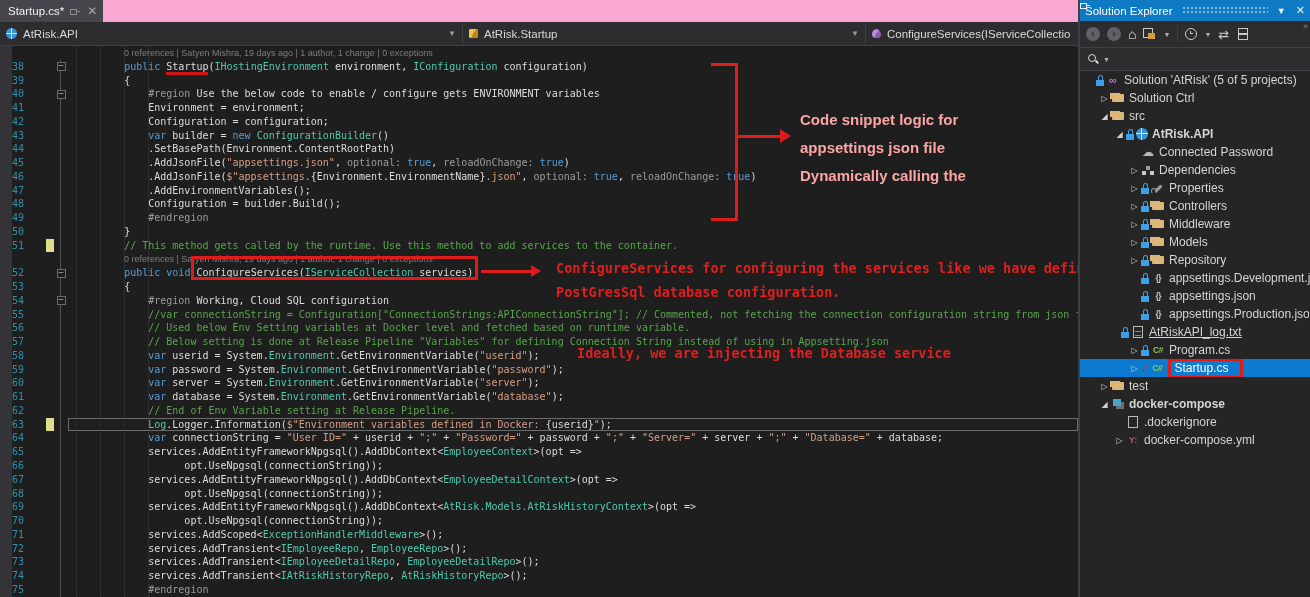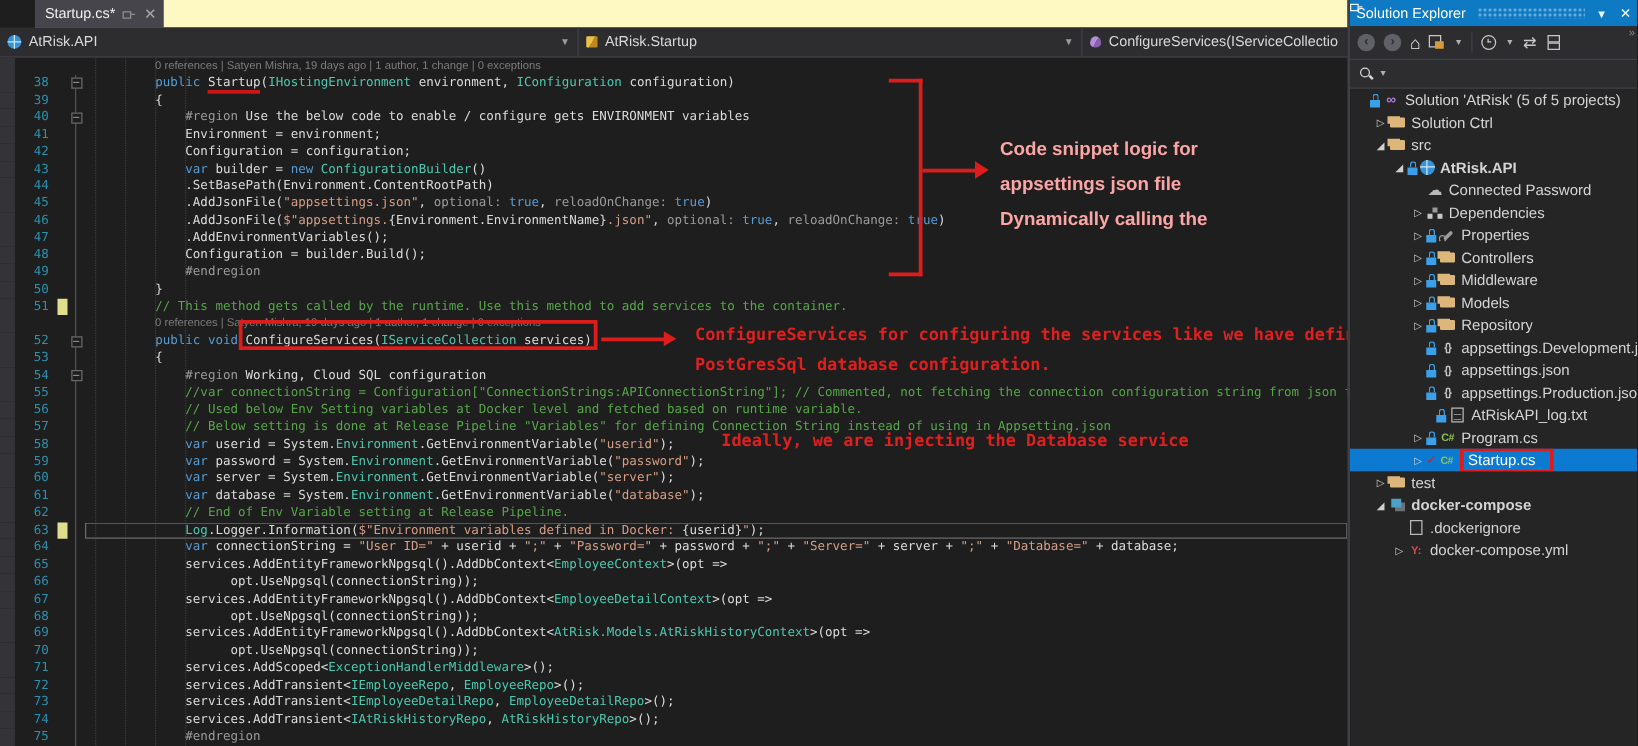--- a/index.html
+++ b/index.html
@@ -1,20 +1,20 @@
 <!DOCTYPE html>
 <html><head>
 <meta charset="utf-8">
 <style>
   html,body{margin:0;padding:0;background:#1e1e1e;}
   #root{position:relative;width:1310px;height:597px;overflow:hidden;background:#1e1e1e;
         font-family:"Liberation Sans","DejaVu Sans",sans-serif;-webkit-font-smoothing:antialiased;}
   
   #editor{position:absolute;left:0;top:0;width:1078px;height:597px;}
-  #tabbar{position:absolute;left:0;top:0;width:100%;height:22px;background:#fef9c3;margin-left:28px;}
+  #tabbar{position:absolute;left:0;top:0;width:100%;height:22px;background:#f9a8d4;}
   .tab{position:absolute;left:0;top:0;height:22px;background:#45454b;color:#f2f2f2;font-size:11.5px;
        display:flex;align-items:center;padding:0 6px 0 8px;gap:6px;}
   .tab .pinico{position:relative;width:11px;height:10px;opacity:.75;}
   .pinico::before{content:"";position:absolute;left:0;top:3px;width:5px;height:4px;border:1px solid #a8a8a8;}
   .pinico::after{content:"";position:absolute;left:7px;top:5px;width:3px;height:1px;background:#a8a8a8;}
   .tab .closeico{color:#a8a8a8;font-size:12px;line-height:10px;}
   #crumbs{position:absolute;left:0;top:22px;width:100%;height:24px;background:#2d2d30;display:flex;
           border-bottom:1px solid #3f3f46;box-sizing:border-box;}
   .crumb{display:flex;align-items:center;gap:6px;padding:0 6px;border-right:1px solid #3f3f46;
          color:#d8d8d8;font-size:11.5px;overflow:hidden;white-space:nowrap;box-sizing:border-box;}
@@ -24,21 +24,21 @@
   .ico-globe::after{content:"";position:absolute;left:5px;top:0;bottom:0;width:1px;background:#cfe6f5;}
   .ico-class{width:9px;height:9px;background:linear-gradient(120deg,#ecc14a 50%,#bd8a1e 50%);border-radius:1px;flex:0 0 auto;}
   .ico-method{width:9px;height:9px;background:linear-gradient(120deg,#b48ed8 50%,#8a5fb0 50%);border-radius:50% 50% 50% 50%/60% 60% 40% 40%;flex:0 0 auto;}
   #codearea{position:absolute;left:0;top:46px;width:100%;height:551px;overflow:hidden;}
   .guide{position:absolute;top:0;bottom:0;width:0;border-left:1px dotted #3c3c3c;}
   #foldline{position:absolute;left:60px;top:14px;bottom:0;width:1px;background:#525252;}
   #rows{position:relative;width:100%;height:100%;}
   .crow{position:relative;height:13.775px;display:flex;align-items:stretch;overflow:visible;
         font-family:"DejaVu Sans Mono",monospace;font-size:10px;line-height:13.775px;white-space:pre;}
   .g-strip{flex:0 0 12px;background:#333338;}
-  .g-ln{flex:0 0 34px;color:#2b91af;text-align:right;padding-right:7px;box-sizing:border-box;}
+  .g-ln{flex:0 0 34px;color:#2b91af;text-align:left;padding-right:7px;box-sizing:border-box;}
   .g-ch{flex:0 0 8px;}
   .g-ch.ch-y{background:#e0de8c;}
   .g-fold{flex:0 0 14px;display:flex;align-items:center;justify-content:center;}
   .foldbox{width:9px;height:9px;box-sizing:border-box;border:1px solid #6a6a6a;background:#1e1e1e;color:#c8c8c8;
            font-size:8px;line-height:6px;text-align:center;z-index:2;}
   .ccontent{flex:1 1 auto;padding-left:8px;overflow:visible;}
   .ccontent.cur{box-shadow:inset 0 0 0 1px #6a6a6a;}
   .lens{display:inline-block;margin-left:48px;font-family:"Liberation Sans",sans-serif;font-size:9px;color:#7d7d7d;}
   .tk-k{color:#569cd6}.tk-t{color:#4ec9b0}.tk-p{color:#dcdcdc}.tk-s{color:#d69d85}
   .tk-c{color:#57a64a}.tk-g{color:#9b9b9b}
@@ -312,21 +312,21 @@
           <span class="lock"></span>
           <span class="tico i-json">{}</span>
           <span class="tlabel">appsettings.json</span>
         </div>
         <div class="trow" style="padding-left: 48px;">
           <span class="texp"></span>
           <span class="lock"></span>
           <span class="tico i-json">{}</span>
           <span class="tlabel">appsettings.Production.json</span>
         </div>
-        <div class="trow" style="padding-left: 56px;">
+        <div class="trow" style="padding-left: 28px; text-decoration: underline;">
           <span class="texp"></span>
           <span class="lock"></span>
           <span class="tico i-txt"></span>
           <span class="tlabel">AtRiskAPI_log.txt</span>
         </div>
         <div class="trow" style="padding-left: 48px;">
           <span class="texp">▷</span>
           <span class="lock"></span>
           <span class="tico i-csharp">C#</span>
           <span class="tlabel">Program.cs</span>

